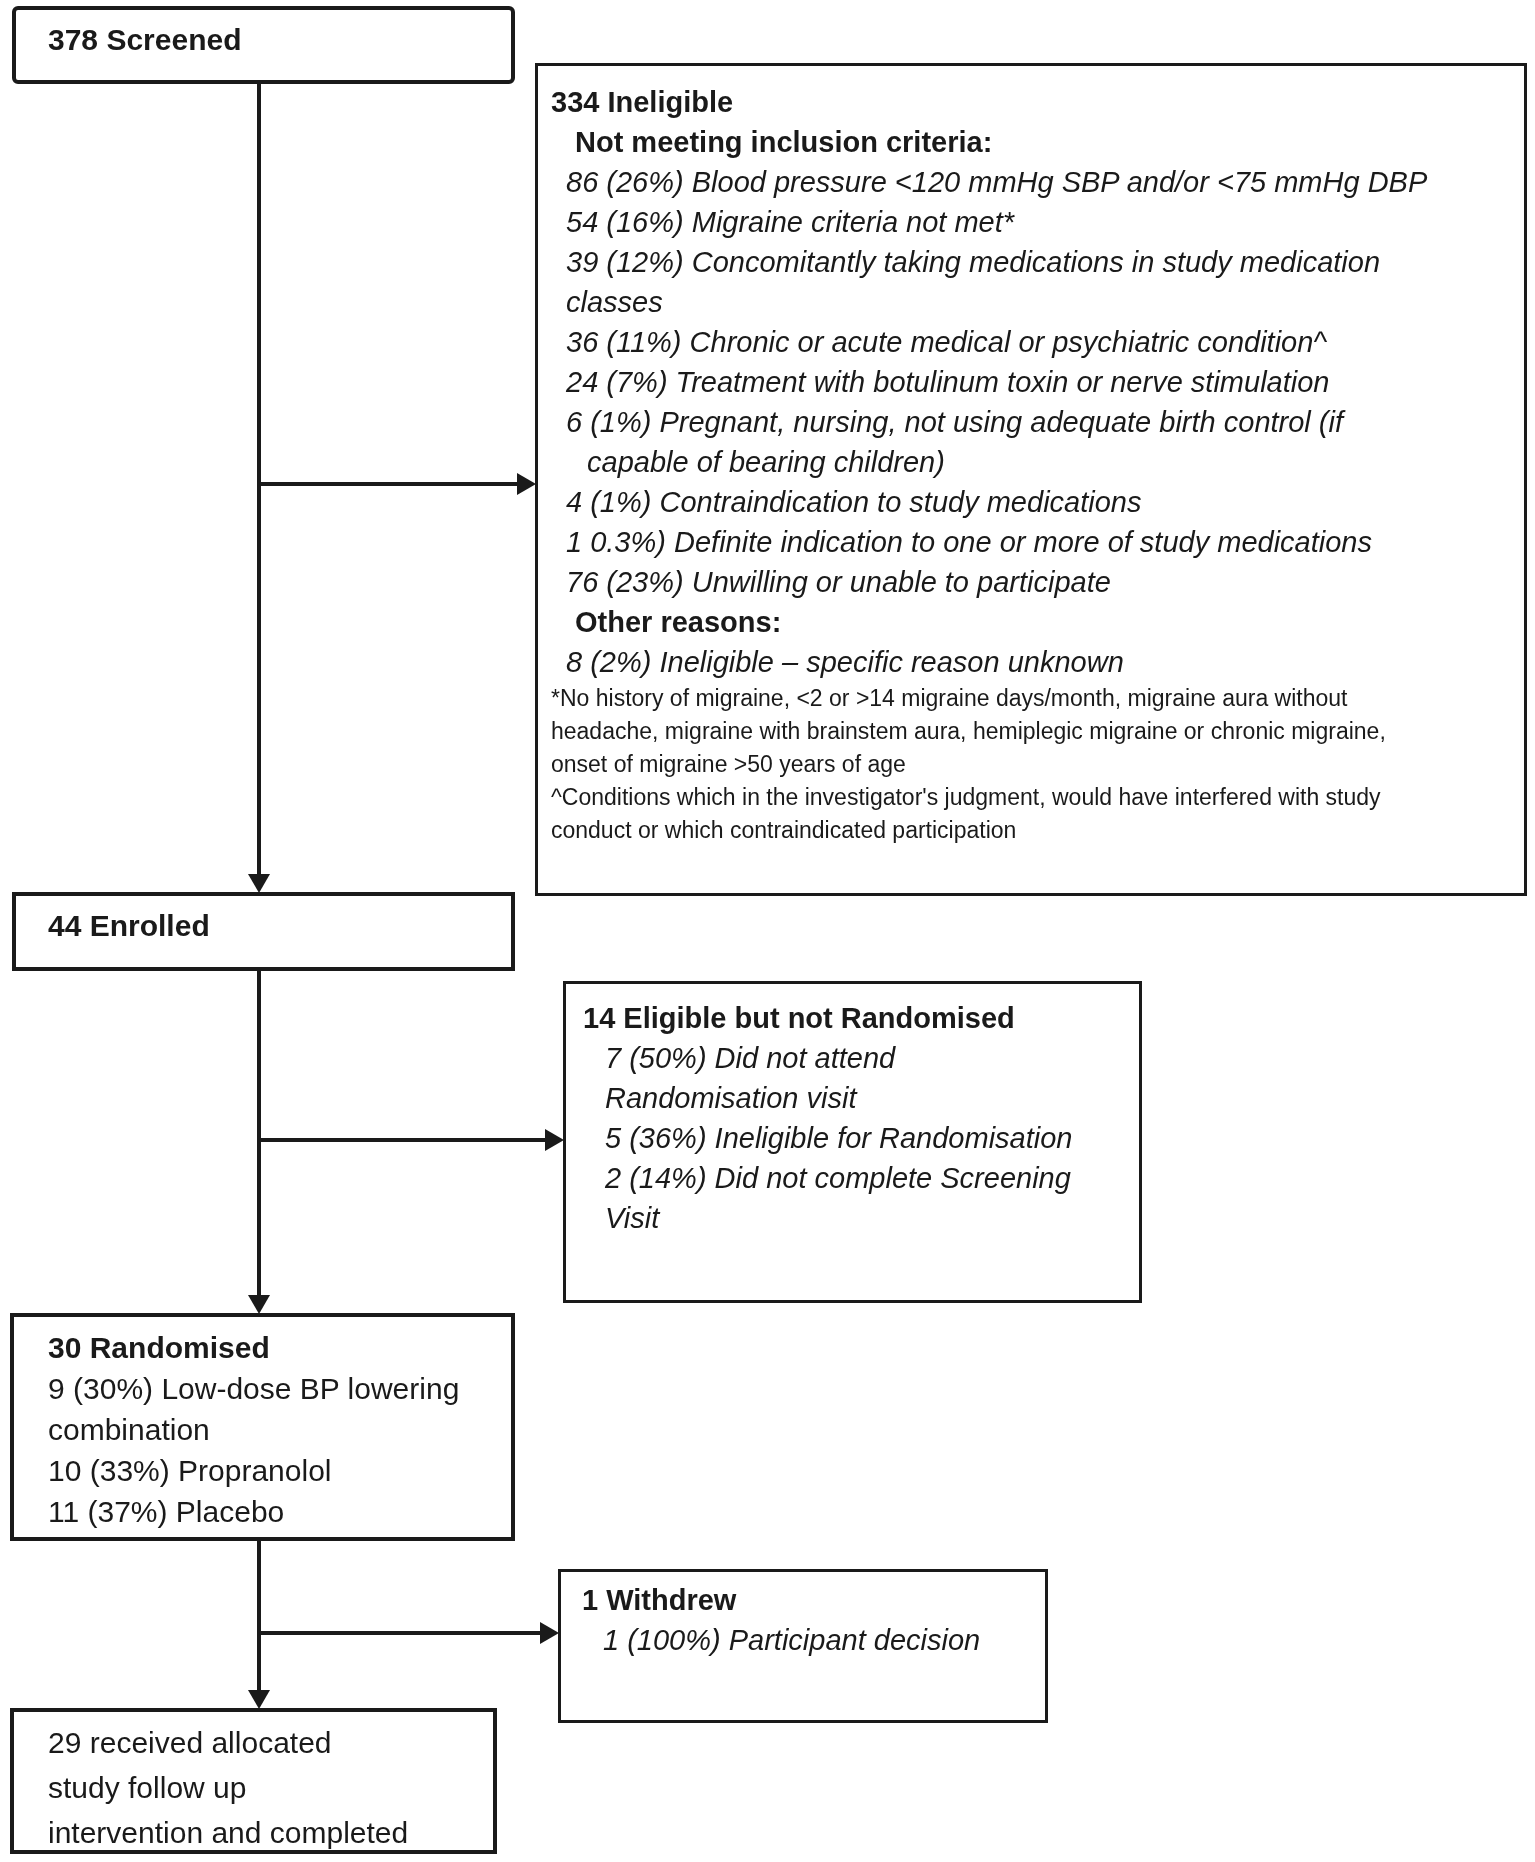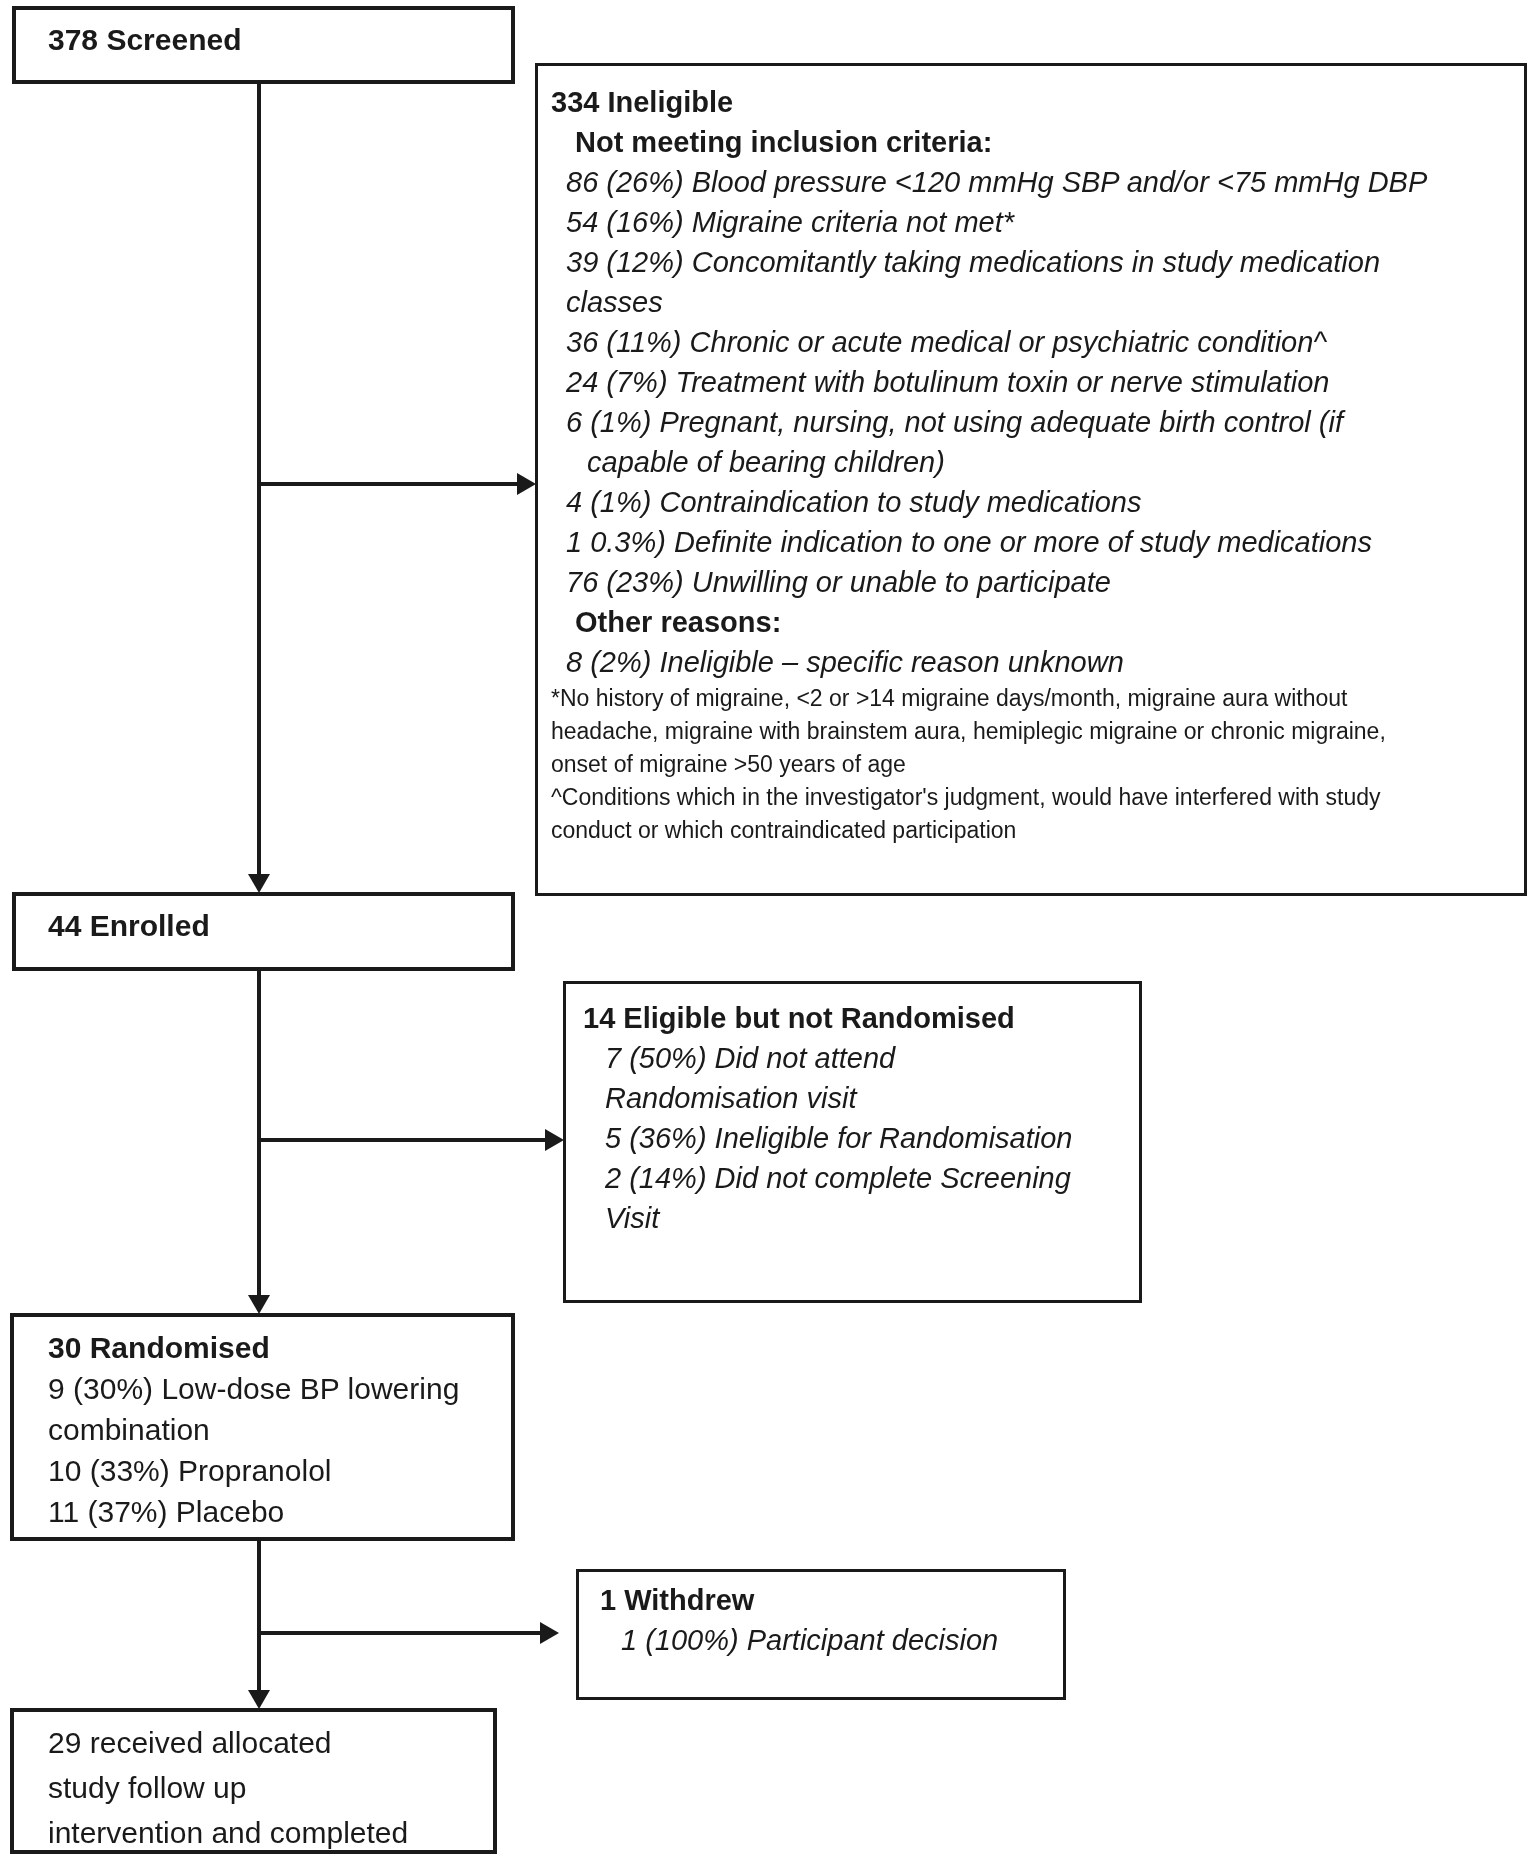--- a/index.html
+++ b/index.html
@@ -3,35 +3,35 @@
 <meta charset="utf-8">
 <style>
   html,body{margin:0;padding:0;background:#ffffff;}
   body{font-family:"Liberation Sans","DejaVu Sans",sans-serif;color:#1a1a1a;}
   .canvas{position:relative;width:1535px;height:1862px;background:#ffffff;overflow:hidden;}
   .box{position:absolute;box-sizing:border-box;background:#ffffff;border:3px solid #1a1a1a;}
   .box.heavy{border-width:4px;}
   .line{white-space:nowrap;}
   .line.title{font-weight:bold;font-style:normal;}
 
-  #box-screened{left:12px;top:6px;width:503px;height:78px;padding:10px 0 0 32px;font-size:30px;line-height:40px;}
+  #box-screened{left:12px;top:6px;width:503px;height:78px;padding:10px 0 0 32px;font-size:30px;line-height:40px;border-radius:6px;}
   #box-enrolled{left:12px;top:892px;width:503px;height:79px;padding:10px 0 0 32px;font-size:30px;line-height:40px;}
 
   #box-ineligible{left:535px;top:63px;width:992px;height:833px;padding:16px 0 0 13px;font-size:29px;line-height:40px;}
   #box-ineligible .line.header{font-weight:bold;margin-left:24px;}
   #box-ineligible .line.item{font-style:italic;margin-left:15px;}
   #box-ineligible .line.item2{font-style:italic;margin-left:36px;}
   #box-ineligible .footnotes{font-size:23px;line-height:33px;font-style:normal;}
 
   #box-eligible{left:563px;top:981px;width:579px;height:322px;padding:14px 0 0 17px;font-size:29px;line-height:40px;}
   #box-eligible .line.item{font-style:italic;margin-left:22px;}
 
   #box-randomised{left:10px;top:1313px;width:505px;height:228px;padding:10px 0 0 34px;font-size:30px;line-height:41px;}
 
-  #box-withdrew{left:576px;top:1569px;width:490px;height:131px;padding:8px 0 0 21px;font-size:29px;line-height:40px;}
+  #box-withdrew{left:558px;top:1569px;width:490px;height:154px;padding:8px 0 0 21px;font-size:29px;line-height:40px;}
   #box-withdrew .line.item{font-style:italic;margin-left:21px;}
 
   #box-received{left:10px;top:1708px;width:487px;height:146px;padding:8px 0 0 34px;font-size:30px;line-height:45px;}
   #box-received .line{font-weight:normal;}
 
   .vline{position:absolute;width:4px;background:#1a1a1a;}
   .hline{position:absolute;height:4px;background:#1a1a1a;}
   .arrow-down{position:absolute;width:0;height:0;border-left:11px solid transparent;border-right:11px solid transparent;border-top:19px solid #1a1a1a;}
   .arrow-right{position:absolute;width:0;height:0;border-top:11px solid transparent;border-bottom:11px solid transparent;border-left:19px solid #1a1a1a;}
 </style>

